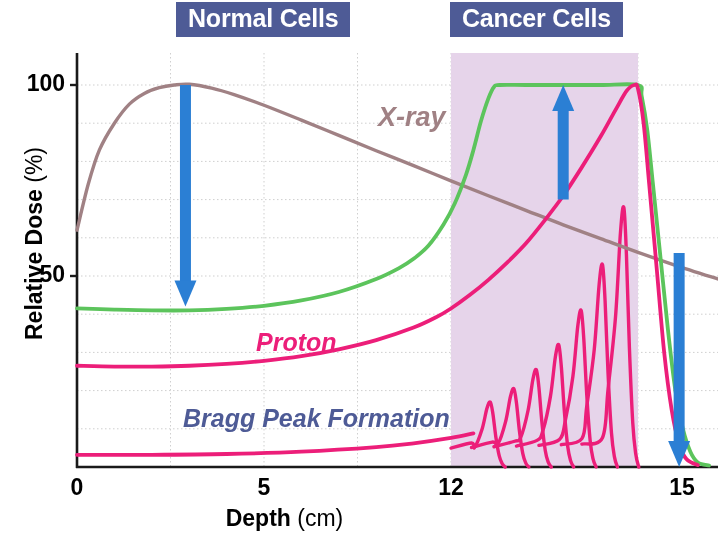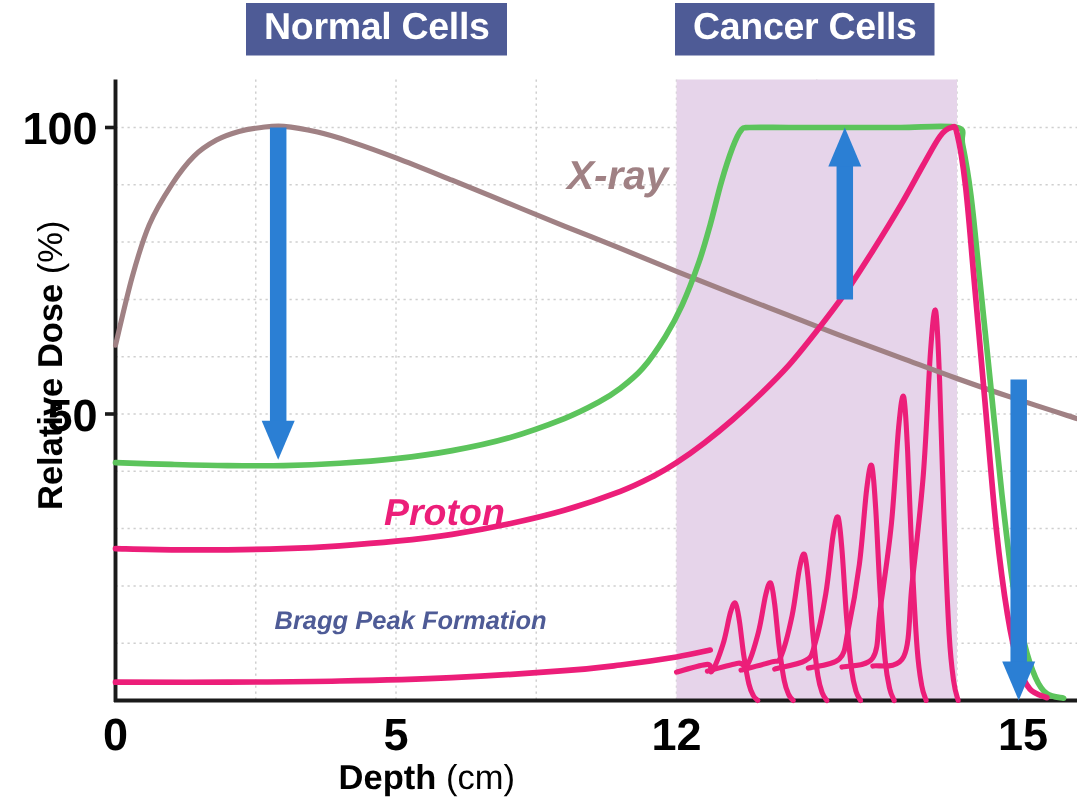--- a/index.html
+++ b/index.html
@@ -16,21 +16,21 @@
     position:absolute;
     color:#ffffff;
     font-weight:bold;
     font-size:25px;
     letter-spacing:-0.2px;
     padding:4px 12px 6px 12px;
     white-space:nowrap;
     line-height:1.0;
     text-align:center;
   }
-  #badge-normal{left:164px;top:2px;}
+  #badge-normal{left:176px;top:2px;}
   #badge-cancer{left:450px;top:2px;}
 
   #plot{position:absolute;left:0;top:0;width:718px;height:537px;}
 
   .axis-label{
     position:absolute;
     font-weight:bold;
     color:#000000;
     white-space:nowrap;
   }
@@ -47,35 +47,35 @@
   #xlabel{
     font-size:23px;
     left:0px;top:505px;width:569px;
     text-align:center;
   }
   #xlabel .unit{font-weight:normal;}
 
   .tick{
     position:absolute;
     font-weight:bold;
-    font-size:30px;
+    font-size:23px;
     color:#000000;
   }
   .xtick{top:474px;text-align:center;width:40px;}
   .ytick{text-align:right;width:60px;}
 
   .curve-label{
     position:absolute;
     font-weight:bold;
     white-space:nowrap;
     font-style:italic;
   }
   #lbl-xray{font-size:27px;left:378px;top:102px;}
   #lbl-proton{font-size:25px;left:256px;top:328px;}
-  #lbl-bragg{font-size:17px;left:183px;top:404px;}
+  #lbl-bragg{font-size:25px;left:183px;top:404px;}
 </style>
 </head>
 <body>
 
 <div id="root">
 
   <div class="badge" id="badge-normal" style="background: rgb(78, 91, 150); color: rgb(255, 255, 255);">Normal Cells</div>
 
   <div class="badge" id="badge-cancer" style="background: rgb(78, 91, 150); color: rgb(255, 255, 255); padding-left: 12px;">Cancer Cells</div>
 

